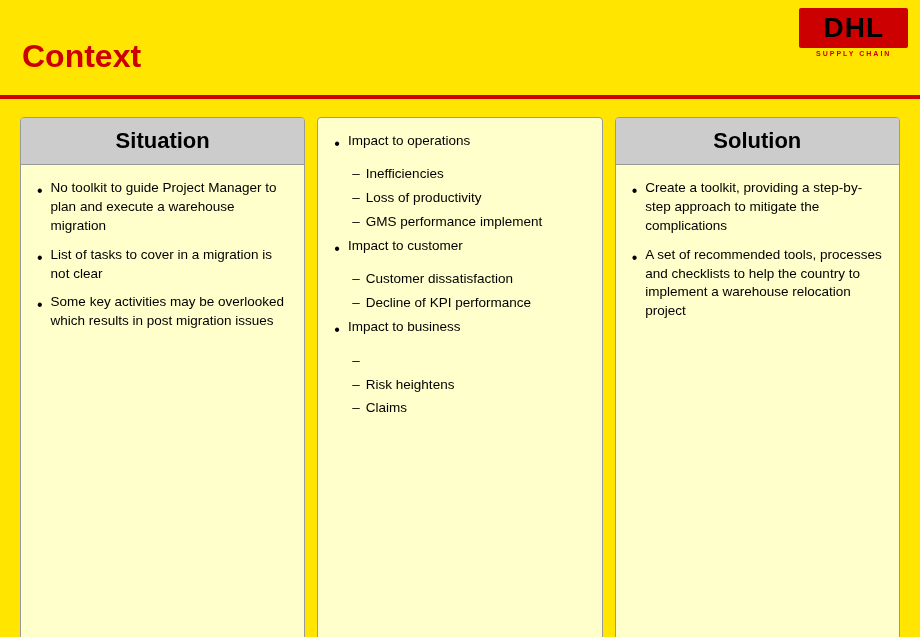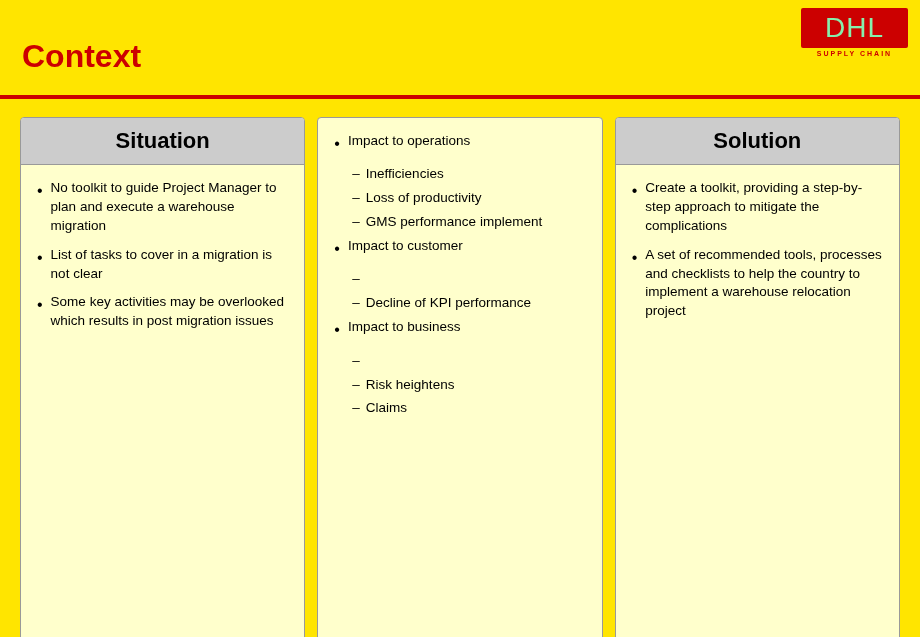--- a/index.html
+++ b/index.html
@@ -24,23 +24,23 @@
     .header-title {
       color: #CC0000;
       font-size: 32px;
       font-weight: bold;
       margin-top: 30px;
       margin-left: 10px;
     }
 
     .logo-dhl {
       background: #CC0000;
-      color: #86efac;
+      color: #000000;
       font-size: 28px;
-      font-weight: 400;
+      font-weight: 700;
       padding: 4px 24px;
       letter-spacing: 1px;
       border-radius: 2px;
       font-family: Arial Black, sans-serif;
     }
 
     .logo-subtitle {
       color: #CC0000;
       font-size: 7px;
       text-align: center;
@@ -202,20 +202,21 @@
       <div class="sub-item">
         <span class="sub-dash">–</span>
         <span>GMS performance implement</span>
       </div>
       <div class="bullet-item">
         <span class="bullet-dot">•</span>
         <span>Impact to customer</span>
       </div>
       <div class="sub-item">
         <span class="sub-dash">–</span>
+        <span>Customer dissatisfaction</span>
       </div>
       <div class="sub-item">
         <span class="sub-dash">–</span>
         <span>Decline of KPI performance</span>
       </div>
       <div class="bullet-item">
         <span class="bullet-dot">•</span>
         <span>Impact to business</span>
       </div>
       <div class="sub-item">

